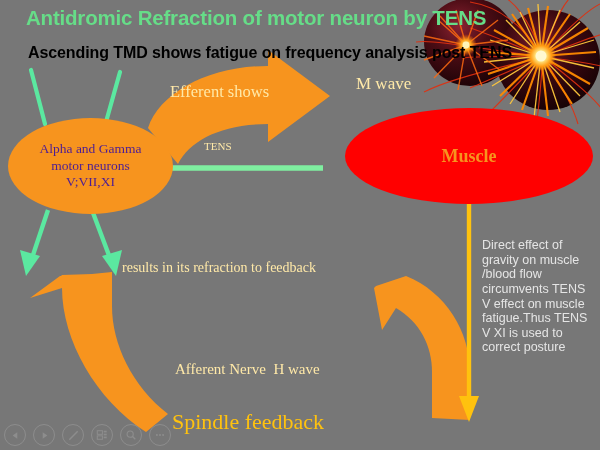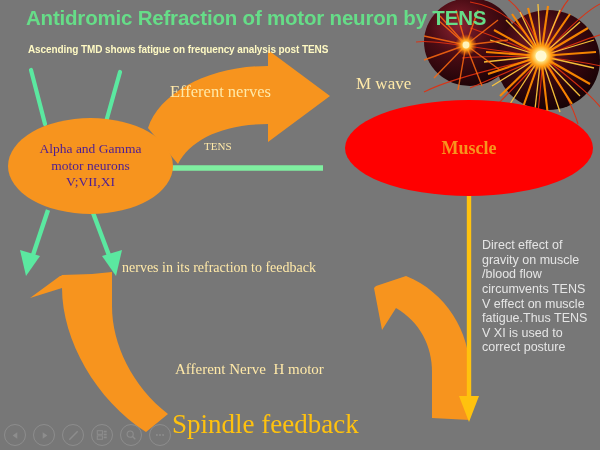--- a/index.html
+++ b/index.html
@@ -22,54 +22,54 @@
   #title{
     position:absolute;left:26px;top:6px;width:560px;
     font-family:"Liberation Sans", sans-serif;
     font-weight:bold;font-size:20.5px;letter-spacing:-0.2px;
     color:#66DD88;white-space:nowrap;
     z-index:6;
   }
   #subtitle{
     position:absolute;left:28px;top:44px;width:560px;
     font-family:"Liberation Sans", sans-serif;
-    font-weight:bold;font-size:10px;letter-spacing:-0.1px;
-    color:#fef9c3;white-space:nowrap;
+    font-weight:bold;font-size:16px;letter-spacing:-0.1px;
+    color:#000000;white-space:nowrap;
     z-index:6;
   }
 
   
   .ellipse{position:absolute;border-radius:50%;display:flex;
     align-items:center;justify-content:center;text-align:center;}
   #neuron-node{
     left:8px;top:118px;width:165px;height:96px;
     background:#F7941E;z-index:4;
   }
   #neuron-label{
     color:#4c1d95;font-size:13.5px;line-height:1.25;
     font-family:"Liberation Serif", serif;
   }
   #muscle-node{
-    left:345px;top:100px;width:248px;height:96px;
+    left:345px;top:108px;width:248px;height:96px;
     background:#FF0000;z-index:4;
   }
   #muscle-label{
     color:#F7941E;font-size:18px;font-weight:bold;
     font-family:"Liberation Serif", serif;
   }
 
   
   .lbl{position:absolute;z-index:5;color:#FFE9A8;
     font-family:"Liberation Serif", serif;white-space:pre;}
   #lbl-efferent{left:170px;top:82px;font-size:16.5px;}
   #lbl-tens{left:204px;top:140px;font-size:11px;}
   #lbl-mwave{left:356px;top:74px;font-size:17px;}
   #lbl-antidromic{left:122px;top:221px;font-size:14px;line-height:1.35;}
   #lbl-afferent{left:175px;top:361px;font-size:15px;}
-  #lbl-spindle{left:172px;top:409px;font-size:27px;color:#FFC20E;}
+  #lbl-spindle{left:172px;top:409px;font-size:22px;color:#FFC20E;}
 
   #gravity-text{
     position:absolute;left:482px;top:238px;width:110px;z-index:5;
     color:#e5e5e5;font-family:"Liberation Sans", sans-serif;
     font-weight:normal;font-size:12.5px;line-height:1.17;
   }
 
   
   #player-toolbar{
     position:absolute;left:4px;bottom:4px;z-index:9;
@@ -261,29 +261,29 @@
       <div>Alpha and Gamma</div>
       <div>motor neurons</div>
       <div>V;VII,XI</div>
     </div>
   </div>
 
   <div class="ellipse" id="muscle-node">
     <div id="muscle-label">Muscle</div>
   </div>
 
-  <div class="lbl" id="lbl-efferent">Efferent nerves</div>
+  <div class="lbl" id="lbl-efferent">Efferent shows</div>
   <div class="lbl" id="lbl-tens">TENS</div>
   <div class="lbl" id="lbl-mwave">M wave</div>
 
   <div class="lbl" id="lbl-antidromic">
-    <div>nerves in its refraction to feedback</div>
+    <div>results in its refraction to feedback</div>
   </div>
 
-  <div class="lbl" id="lbl-afferent">Afferent Nerve  H motor</div>
+  <div class="lbl" id="lbl-afferent">Afferent Nerve  H wave</div>
   <div class="lbl" id="lbl-spindle">Spindle feedback</div>
 
   <div id="gravity-text">Direct effect of gravity on muscle /blood flow circumvents TENS  V effect on muscle fatigue.Thus TENS V XI is used  to correct posture</div>
 
   <div id="player-toolbar">
 
     <div class="tool-btn">
       <svg width="9" height="9" viewBox="0 0 10 10">
         <polygon points="7,1.5 7,8.5 1.8,5" fill="#8d8d8d"></polygon>
       </svg>

